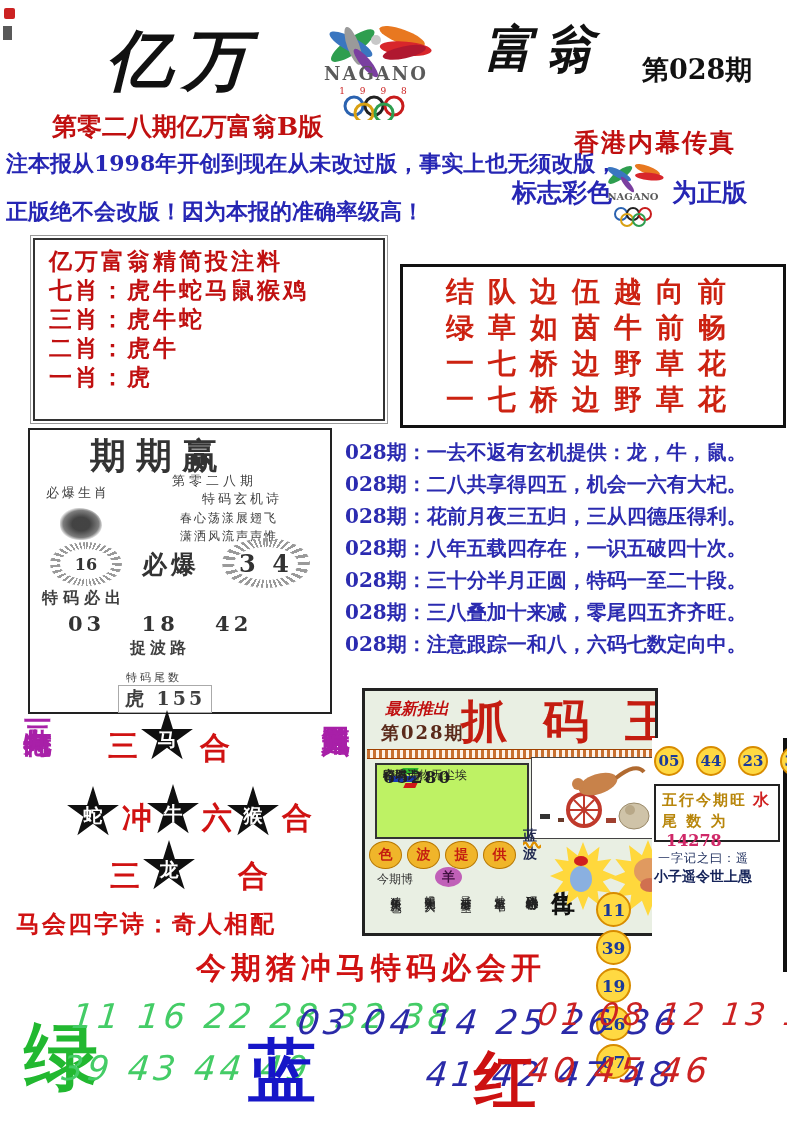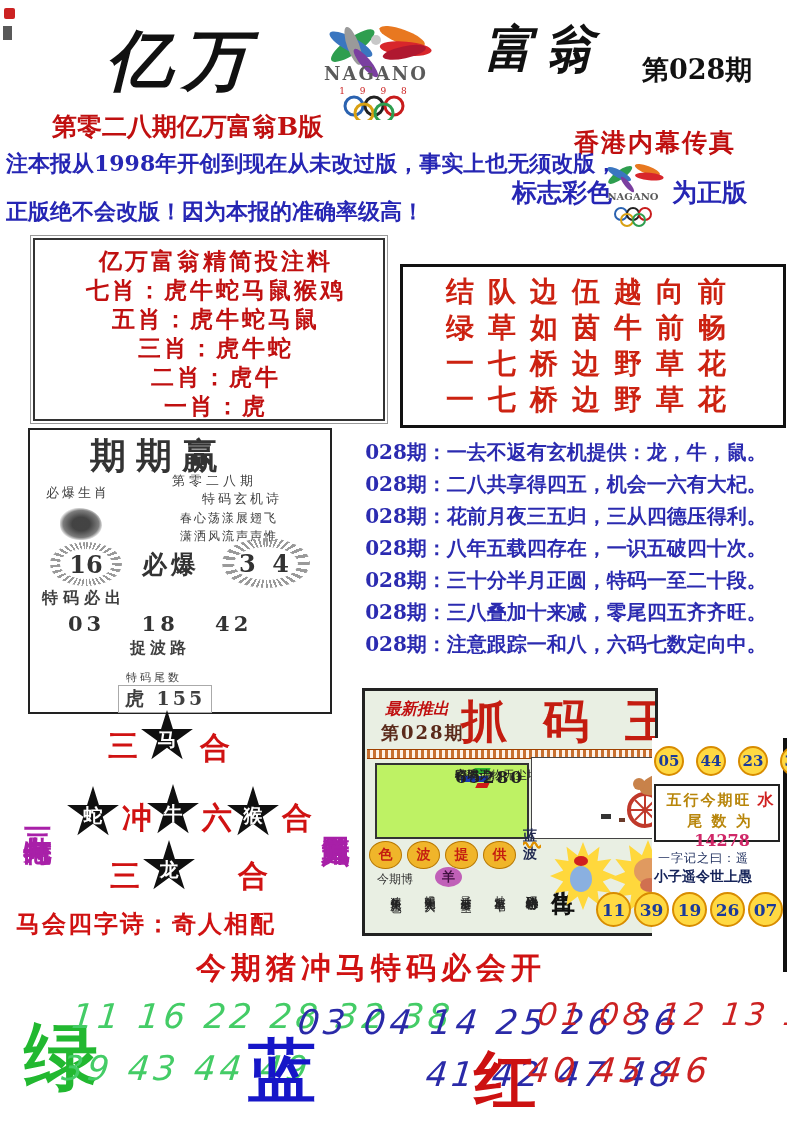--- a/index.html
+++ b/index.html
@@ -1,17 +1,17 @@
 <!DOCTYPE html>
 <html><head>
 <meta charset="utf-8">
 <style>
   html,body{margin:0;padding:0;background:#fff;}
   #page{position:relative;width:787px;height:1127px;background:#fff;overflow:hidden;
-        font-family:"DejaVu Serif","Liberation Serif",serif;text-align:center;}
+        font-family:"DejaVu Serif","Liberation Serif",serif;}
   .abs{position:absolute;}
   
   #corner-mark1{left:4px;top:8px;width:11px;height:11px;background:#c22;border-radius:2px;}
   #corner-mark2{left:3px;top:26px;width:9px;height:14px;background:#222;opacity:.75;}
   #title-left{left:106px;top:16px;font-size:66px;font-weight:bold;color:#111;letter-spacing:10px;
               font-style:italic;}
   #title-right{left:484px;top:16px;font-size:50px;font-weight:bold;color:#111;letter-spacing:10px;
               font-style:italic;}
   #issue-no{left:642px;top:52px;font-size:27px;font-weight:bold;color:#111;}
   #nagano-logo{left:296px;top:4px;}
@@ -39,21 +39,21 @@
   #qqy-poem-label{left:172px;top:60px;font-size:13px;letter-spacing:3px;}
   #qqy-poem1{left:150px;top:80px;font-size:12px;letter-spacing:2px;}
   #qqy-poem2{left:150px;top:98px;font-size:12px;letter-spacing:2px;}
   #qqy-blob{left:30px;top:78px;width:42px;height:32px;background:radial-gradient(#222 30%,#666 60%,transparent 75%);
             border-radius:40% 60% 50% 50%;opacity:.85;}
   .burst{display:flex;align-items:center;justify-content:center;border-radius:50%;
          background:repeating-conic-gradient(#9a9a9a 0 5deg,transparent 5deg 11deg);}
   .burst b{display:flex;align-items:center;justify-content:center;width:72%;height:66%;
            background:#fff;border-radius:50%;font-weight:bold;color:#333;}
   #qqy-burst16{left:20px;top:112px;width:72px;height:44px;}
-  #qqy-burst16 b{font-size:24px;}
+  #qqy-burst16 b{font-size:16px;}
   #qqy-biba{left:112px;top:118px;font-size:25px;font-weight:bold;color:#333;letter-spacing:4px;}
   #qqy-burst34{left:192px;top:108px;width:88px;height:50px;}
   #qqy-burst34 b{font-size:24px;letter-spacing:4px;}
   #qqy-mustout{left:12px;top:158px;font-size:16px;font-weight:bold;letter-spacing:5px;}
   #qqy-numbers{left:38px;top:180px;font-size:21px;font-weight:bold;letter-spacing:4px;color:#333;}
   #qqy-wave-label{left:100px;top:208px;font-size:16px;font-weight:bold;letter-spacing:4px;}
   #qqy-wave-value{left:42px;top:224px;font-size:32px;font-weight:bold;letter-spacing:20px;color:#333;}
   #qqy-tail-label{left:96px;top:238px;top:240px;font-size:11px;letter-spacing:3px;}
   #qqy-tail-value{left:88px;top:255px;font-size:19px;font-weight:bold;letter-spacing:3px;
                   border:1px solid #aaa;padding:0 6px;}
@@ -131,21 +131,21 @@
          display:flex;align-items:center;justify-content:center;font-size:15px;font-weight:bold;
          color:#1a3a9a;box-sizing:border-box;}
   #rp-top-circles{position:absolute;left:2px;top:8px;display:flex;gap:12px;}
   #rp-box{position:absolute;left:2px;top:46px;width:126px;height:58px;border:2px solid #222;box-sizing:border-box;
           padding-top:4px;padding-left:6px;}
   .gold{color:#b8860b;font-weight:bold;font-size:15px;letter-spacing:2px;}
   #rp-wuxing-value{color:#d02020;font-size:16px;font-weight:bold;margin-left:6px;}
   #rp-weishu-value{color:#d02868;font-size:16px;font-weight:bold;margin-left:4px;}
   #rp-yizi{position:absolute;left:6px;top:112px;font-size:12px;color:#1a2a5a;letter-spacing:1px;}
   #rp-xiaozi{position:absolute;left:2px;top:130px;font-size:14px;font-weight:bold;color:#16245a;}
-  #bottom-circles{position:absolute;left:596px;top:892px;display:flex;gap:3px;}
+  #bottom-circles{position:absolute;left:596px;top:892px;display:flex;gap:3px;flex-direction:column;}
   #bottom-circles .ocirc{width:35px;height:35px;font-size:17px;}
   
   .hand{font-family:"DejaVu Sans","Liberation Sans",sans-serif;font-style:italic;transform:skewX(-6deg);
         white-space:nowrap;letter-spacing:4px;font-size:34px;}
   #green-label{left:24px;top:1008px;font-size:74px;font-weight:bold;color:#22b830;
                font-family:"DejaVu Sans",sans-serif;}
   #green-row1{left:72px;top:996px;color:#44cc66;}
   #green-row2{left:62px;top:1048px;color:#44cc66;}
   #blue-label{left:248px;top:1026px;font-size:68px;font-weight:bold;color:#1616c8;
               font-family:"DejaVu Sans",sans-serif;}
@@ -215,21 +215,20 @@
       <circle cx="43" cy="70" r="6" stroke="#2e9e4f"></circle>
     </g>
   </svg>
 
   <div class="abs" id="logo-label-right">为正版</div>
   <div class="abs" id="note2">正版绝不会改版！因为本报的准确率级高！</div>
 
   <div class="abs" id="tips-box">
     <div class="tline">亿万富翁精简投注料</div>
     <div class="tline">七肖：虎牛蛇马鼠猴鸡</div>
-    <div class="tline">五肖：虎牛蛇马鼠</div>
     <div class="tline">三肖：虎牛蛇</div>
     <div class="tline">二肖：虎牛</div>
     <div class="tline">一肖：虎</div>
   </div>
 
   <div class="abs" id="poem-box">
     <div class="pline">结队边伍越向前</div>
     <div class="pline">绿草如茵牛前畅</div>
     <div class="pline">一七桥边野草花</div>
     <div class="pline">一七桥边野草花</div>

